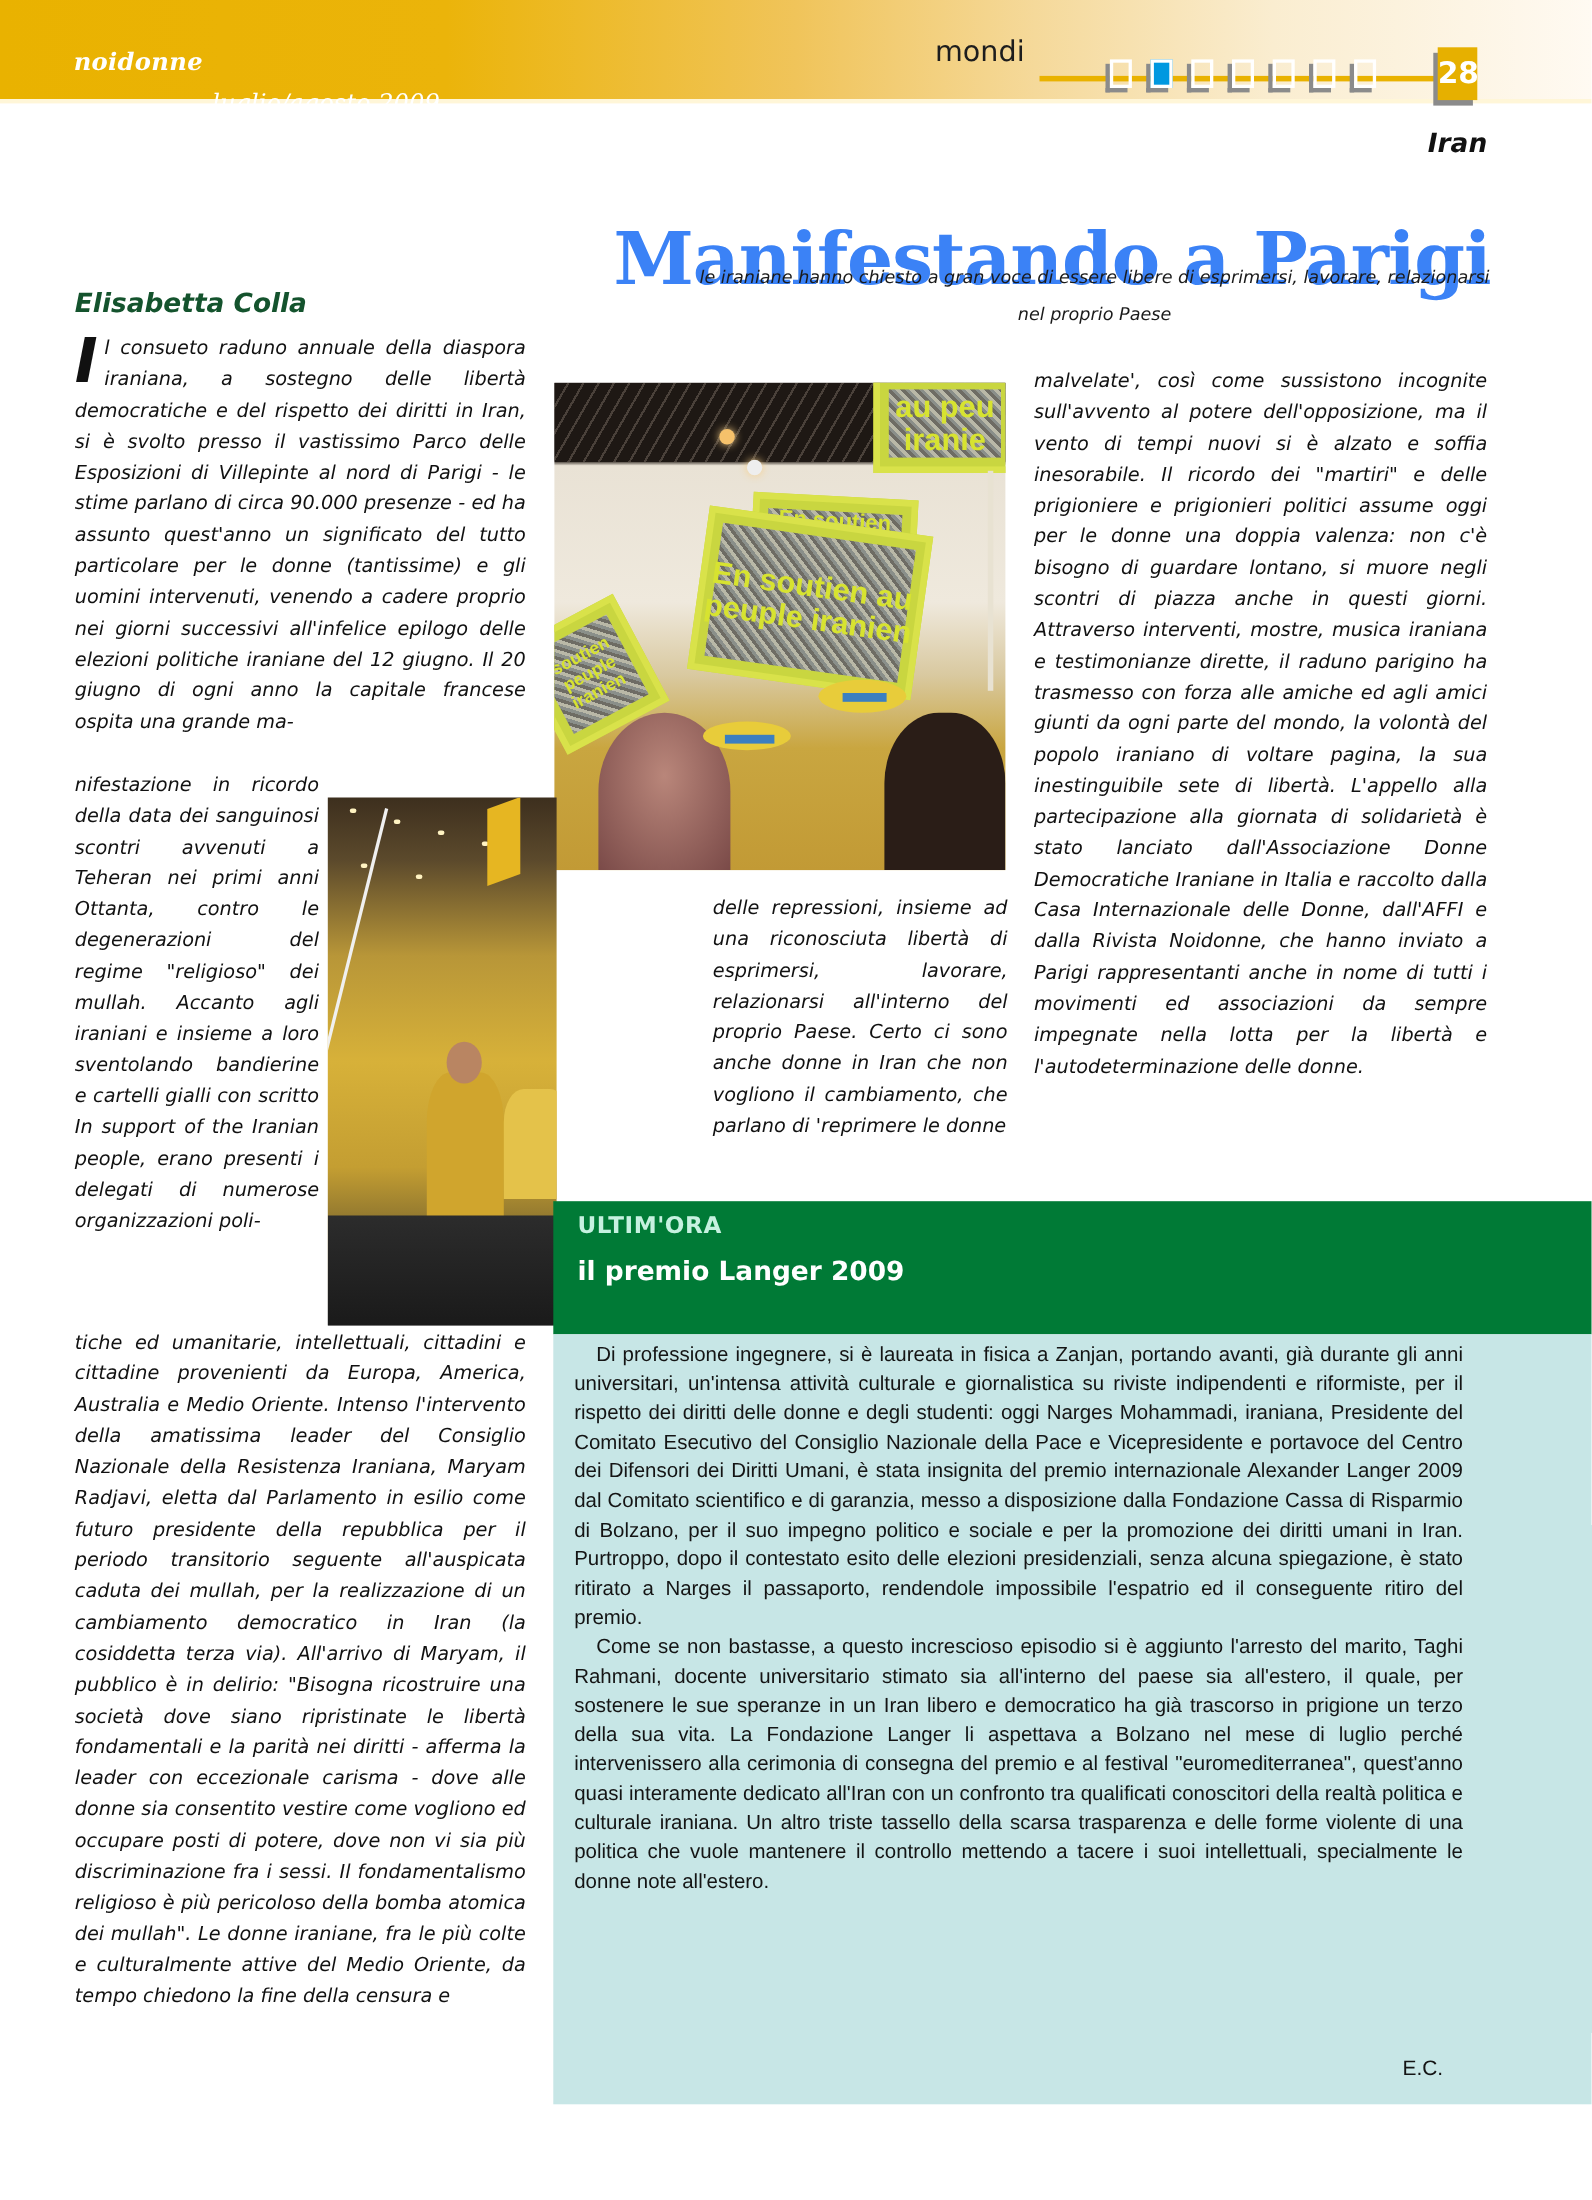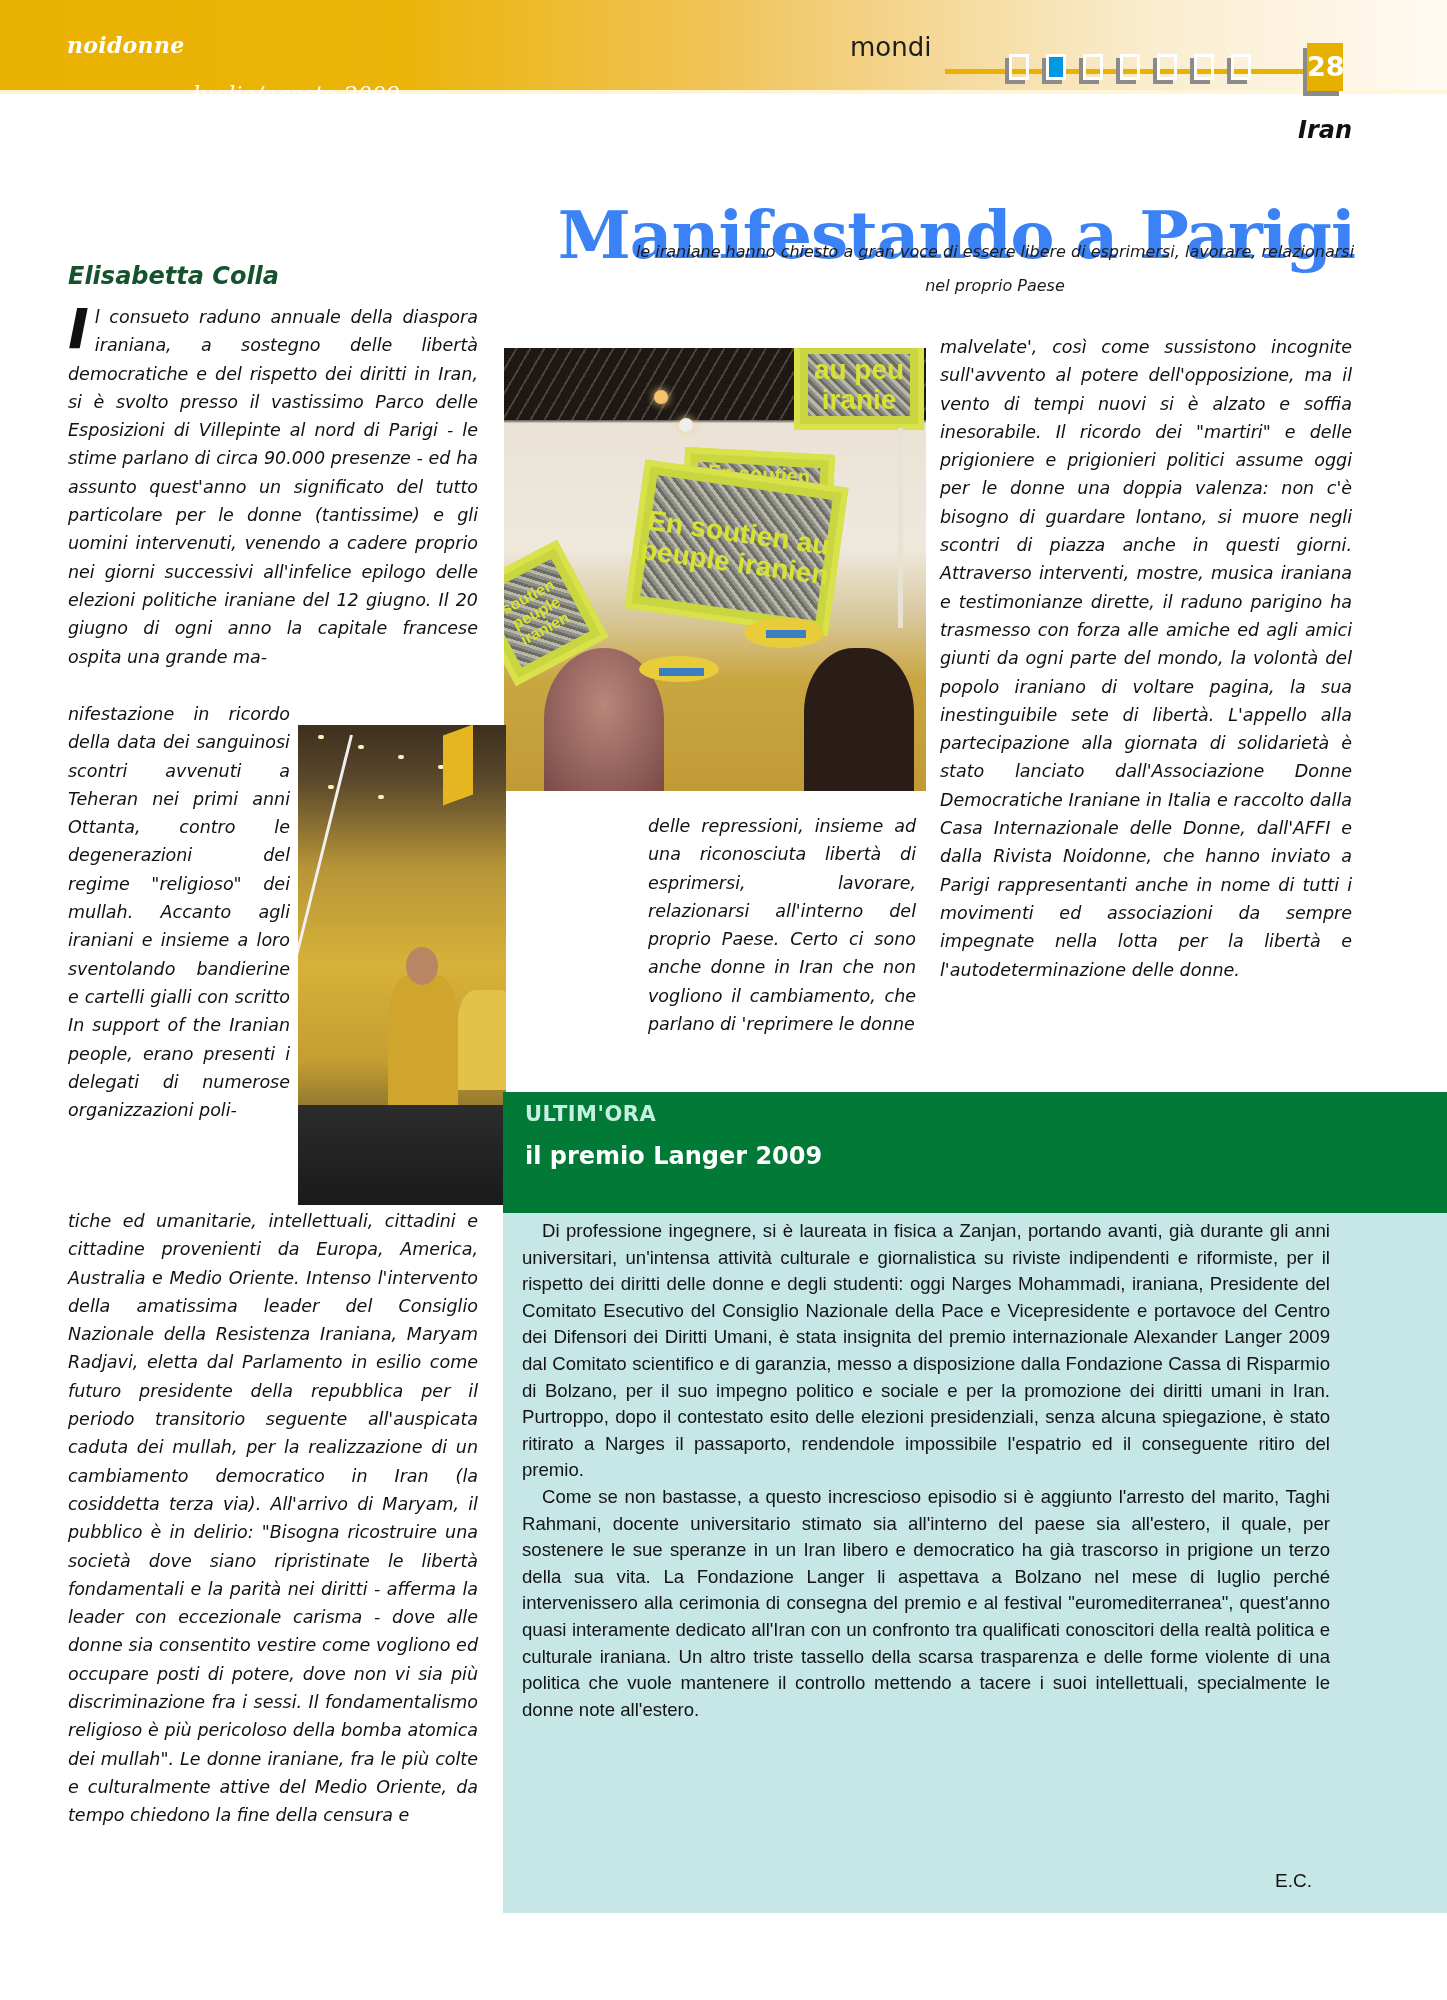--- a/index.html
+++ b/index.html
@@ -4,21 +4,21 @@
 <style>
   html, body { margin:0; padding:0; }
   body { width:1447px; height:2000px; position:relative; background:#ffffff; overflow:hidden;
          font-family:"DejaVu Sans", sans-serif; color:#1a1a1a; }
   .abs { position:absolute; }
 
   
   .header { left:0; top:0; width:1447px; height:90px;
     background:linear-gradient(90deg,#e9b200 0%,#ebb40a 28%,#f0c45a 50%,#f5d99a 65%,#faedd0 80%,#fffaf2 100%); }
   .header-strip { left:0; top:90px; width:1447px; height:4px; background:#fff6d8; }
-  .mag-name { left:67px; top:32px; font-size:22px; font-style:italic; font-weight:bold; color:#ffffff;
+  .mag-name { left:67px; top:44px; font-size:22px; font-style:italic; font-weight:bold; color:#ffffff;
     font-family:"DejaVu Serif", serif; letter-spacing:0.3px; }
   .mag-date { left:193px; top:48px; font-size:22px; font-style:italic; color:#ffffff;
     font-family:"DejaVu Serif", serif;margin-top:34px; }
   .section-name { left:850px; top:32px; font-size:26px; color:#1d1d1d; font-family:"DejaVu Sans", sans-serif; }
   .nav-line { left:945px; top:69px; width:365px; height:5px; background:#e9b200; }
   .nav-box-wrap { position:absolute; width:20px; height:26px; }
   .nav-shadow { position:absolute; left:-4px; top:4px; width:20px; height:26px; border-left:4px solid #8b8b8b; border-bottom:4px solid #8b8b8b; box-sizing:border-box; }
   .nav-box { position:absolute; left:0; top:0; width:20px; height:26px; border:3px solid #ffffff; box-sizing:border-box; background:transparent; }
   .nav-box.active { background:#0098e0; }
   .page-num-shadow { left:1303px; top:48px; width:36px; height:48px; background:#8b8b8b; }
@@ -38,21 +38,21 @@
   .dropcap { float:left; font-size:56px; line-height:44px; font-weight:bold; margin:4px 6px 0 0; font-style:italic; }
 
   .col1-top { left:68px; top:303px; width:410px; }
   .col1-narrow { left:68px; top:700px; width:222px; }
   .col1-bottom { left:68px; top:1207px; width:410px; }
   .col-mid { left:648px; top:812px; width:268px; }
   .col-right { left:940px; top:333px; width:412px; }
 
   
   .photo1 { left:504px; top:348px; width:410px; height:443px; overflow:hidden;
-    background:linear-gradient(180deg,#2a221c 0%,#2a221c 16%,#e9e2d5 17%,#efe9dd 45%,#d9c9a0 60%,#c9a640 75%,#c29a35 100%);padding-left:12px; }
+    background:linear-gradient(180deg,#2a221c 0%,#2a221c 16%,#e9e2d5 17%,#efe9dd 45%,#d9c9a0 60%,#c9a640 75%,#c29a35 100%); }
   .photo2 { left:298px; top:725px; width:208px; height:480px; overflow:hidden;
     background:linear-gradient(180deg,#3d2f1e 0%,#5c4a2c 12%,#b89638 30%,#d7b139 50%,#c49e32 70%,#2a2a2a 100%); }
   .sign { position:absolute; background:#c9d640; border:6px solid #d9e24a; box-sizing:border-box; }
   .sign-inner { position:absolute; inset:8px; background:repeating-linear-gradient(45deg,#8a8f8a 0 3px,#b9b8a7 3px 6px,#6e6c64 6px 9px); }
   .sign-text { position:absolute; inset:0; display:flex; align-items:center; justify-content:center; text-align:center;
     font-family:"Liberation Sans", sans-serif; font-weight:bold; color:#d7e330; font-size:28px; line-height:30px; }
   .truss { position:absolute; left:0; top:0; width:100%; height:72px;
     background:repeating-linear-gradient(120deg,#1e1814 0 10px,#4a413a 10px 12px); }
   .light { position:absolute; width:14px; height:14px; border-radius:50%; background:#f5c16b; box-shadow:0 0 8px #f7d08a; }
   .hat { position:absolute; background:#e8cc3a; border-radius:50%; }

